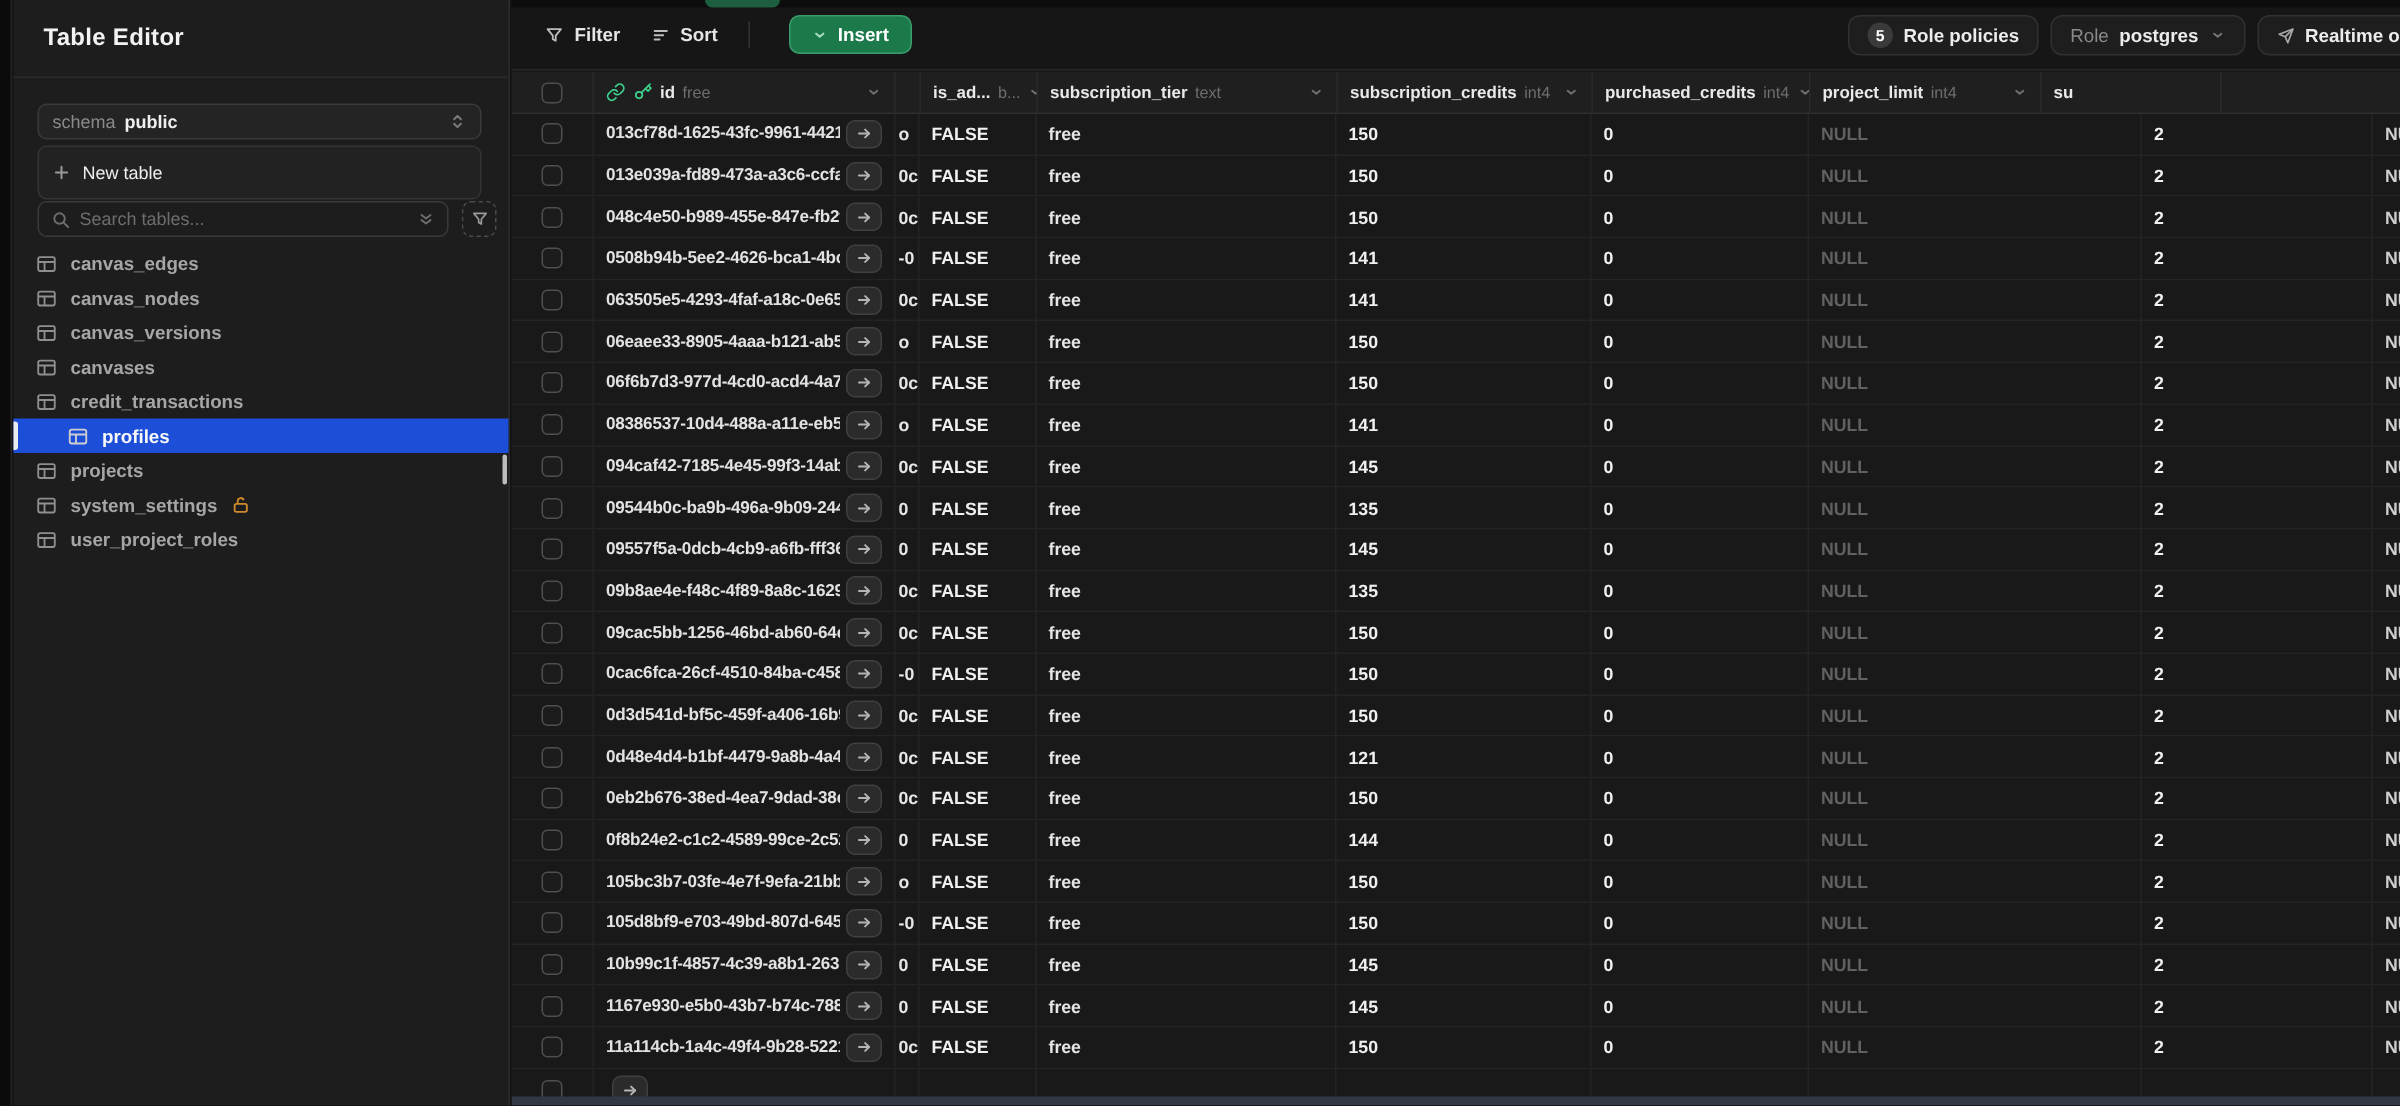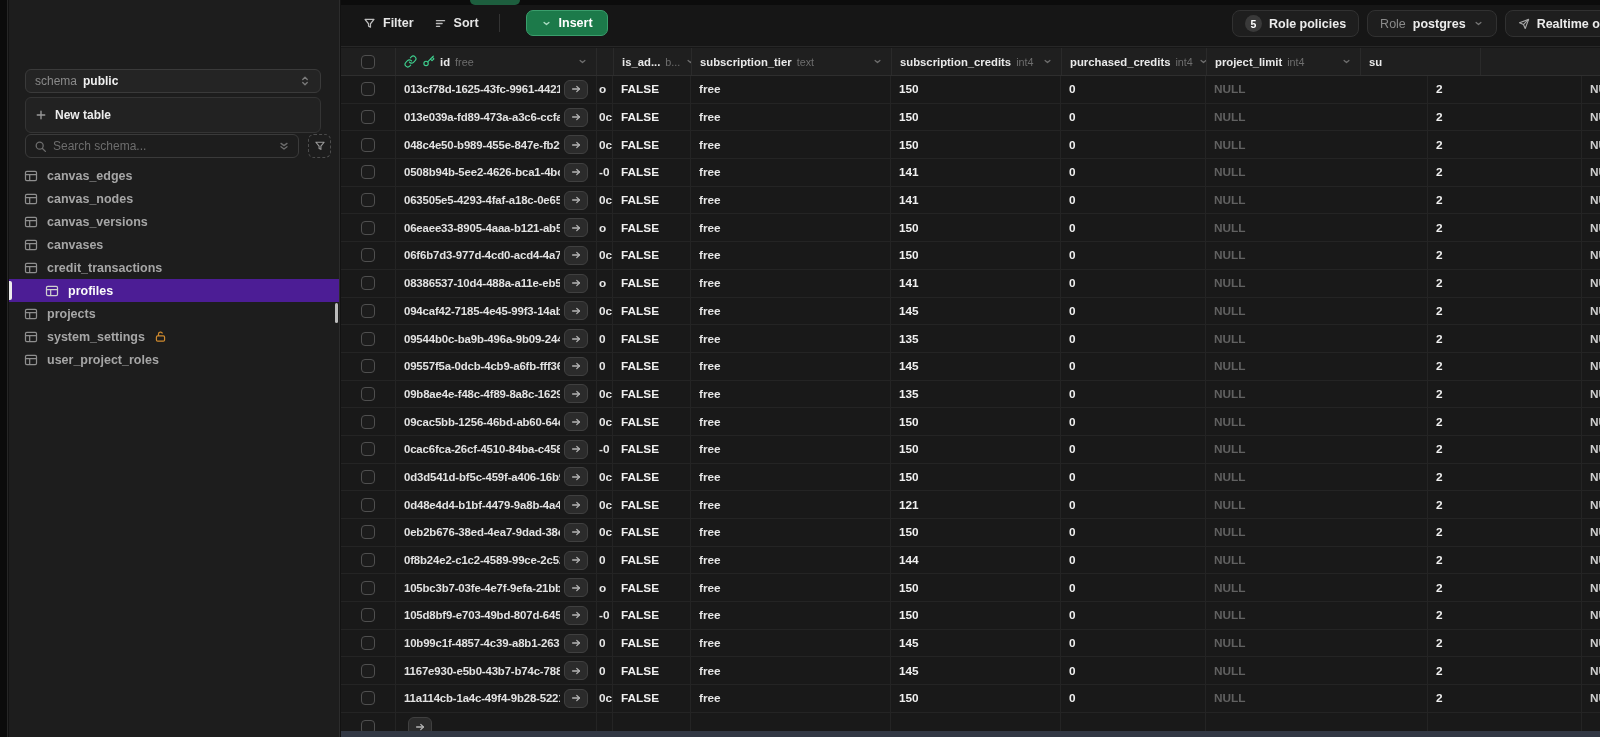--- a/index.html
+++ b/index.html
@@ -11,34 +11,34 @@
   
   .sidebar { position:absolute; left:9px; top:0; width:331px; height:737px; background:#1d1d1d; border-right:1px solid #2c2c2c; }
   .sidebar-header { height:52px; border-bottom:1px solid #2a2a2a; display:flex; align-items:center; padding-left:20px; }
   .sidebar-title { font-size:16px; font-weight:700; color:#f2f2f2; letter-spacing:.2px; }
   .schema-select { position:absolute; left:16px; right:18px; top:69px; height:24px; background:#242424; border:1px solid #3a3a3a;
     border-radius:6px; display:flex; align-items:center; padding:0 9px; font-size:12px; cursor:pointer; }
   .schema-label { color:#8a8a8a; margin-right:6px; }
   .schema-value { color:#f0f0f0; font-weight:700; }
   .schema-select .updown { margin-left:auto; color:#7a7a7a; display:flex; }
   .new-table-btn { position:absolute; left:16px; right:18px; top:97px; height:36px; background:#222222; border:1px solid #343434;
-    border-radius:6px; display:flex; align-items:center; gap:8px; padding:0 9px; font-size:12px; font-weight:700; color:#ededed; cursor:pointer; }
+    border-radius:6px; display:flex; align-items:center; gap:8px; padding:0 9px; font-size:12px; font-weight:400; color:#ededed; cursor:pointer; }
   .new-table-btn .icon { color:#9a9a9a; display:flex; }
   .search-row { position:absolute; left:16px; top:134px; display:flex; align-items:center; }
   .search-box { width:274px; height:24px; border:1px solid #3a3a3a; border-radius:6px; background:#1d1d1d;
     display:flex; align-items:center; gap:6px; padding:0 8px; }
   .search-box .icon { color:#6d6d6d; display:flex; }
   .search-placeholder { flex:1; font-size:12px; color:#6d6d6d; white-space:nowrap; overflow:hidden; }
   .filter-tables-btn { margin-left:9px; width:23px; height:24px; border:1px dashed #4d4d4d; border-radius:6px;
     display:flex; align-items:center; justify-content:center; color:#9a9a9a; background:transparent; cursor:pointer; }
   .table-list { position:absolute; top:164px; left:0; right:0; }
   .side-item { height:23px; display:flex; align-items:center; gap:9px; padding-left:15px; cursor:pointer; position:relative; color:#8f8f8f; }
   .side-item .icon { display:flex; color:#8f8f8f; }
   .side-label { font-size:12.5px; font-weight:600; color:#a6a6a6; }
-  .side-item.selected { background:#4c1d95;padding-left:36px; }
+  .side-item.selected { background:#1d4ed8;padding-left:36px; }
   .side-item.selected .side-label { color:#fafafa; }
   .side-item.selected .icon { color:#cfcfcf; }
   .side-item.selected::before { content:""; position:absolute; left:0; top:2px; bottom:2px; width:3px; background:#ececec; border-radius:0 2px 2px 0; }
   .side-item .amber { color:#cf8a2e; }
   .side-scroll-thumb { position:absolute; right:1px; top:303px; width:3px; height:20px; background:#bcbcbc; border-radius:2px; }
 
   
   .main { position:absolute; left:341px; top:0; width:1259px; height:737px; background:#171717; }
   .topbar { position:relative; height:47px; background:#161616; border-bottom:1px solid #272727; display:flex; align-items:center; padding-left:12px; }
   .top-strip { position:absolute; top:0; left:0; right:0; height:5px; background:#0c0c0c; }
@@ -85,20 +85,23 @@
   .expand svg { display:block; }
   .row.partial { border-bottom:none; }
   .bottom-strip { position:absolute; bottom:0; left:0; width:100%; height:6px; background:#323844; }
 </style>
 </head>
 <body>
 
 <div class="left-rail"></div>
 
 <aside class="sidebar">
+  <div class="sidebar-header">
+    <span class="sidebar-title">Table Editor</span>
+  </div>
 
   <div class="schema-select">
     <span class="schema-label">schema</span>
     <span class="schema-value">public</span>
     <span class="updown">
       <svg width="12" height="12" viewBox="0 0 16 16" fill="none" stroke="currentColor" stroke-width="1.8" stroke-linecap="round" stroke-linejoin="round">
           <path d="m5 6 3-3 3 3"></path>
           <path d="m5 10 3 3 3-3"></path>
         </svg>
     </span>
@@ -114,21 +117,21 @@
   </div>
 
   <div class="search-row">
     <div class="search-box">
       <span class="icon">
         <svg width="13" height="13" viewBox="0 0 16 16" fill="none" stroke="currentColor" stroke-width="1.6" stroke-linecap="round">
             <circle cx="7" cy="7" r="4.3"></circle>
             <path d="M10.4 10.4 14 14"></path>
           </svg>
       </span>
-      <span class="search-placeholder">Search schema...</span>
+      <span class="search-placeholder">Search tables...</span>
       <span class="icon">
         <svg width="12" height="12" viewBox="0 0 16 16" fill="none" stroke="currentColor" stroke-width="1.7" stroke-linecap="round" stroke-linejoin="round">
             <path d="m4 4.5 4 3 4-3"></path>
             <path d="m4 9 4 3 4-3"></path>
           </svg>
       </span>
     </div>
     <button class="filter-tables-btn">
       <span style="display:flex">
         <svg width="12" height="12" viewBox="0 0 16 16" fill="none" stroke="currentColor" stroke-width="1.5" stroke-linejoin="round">

